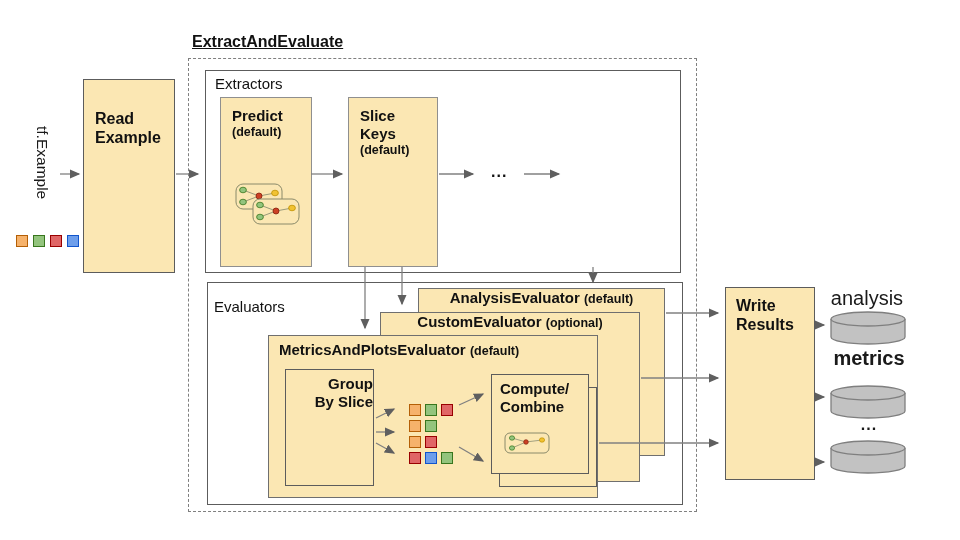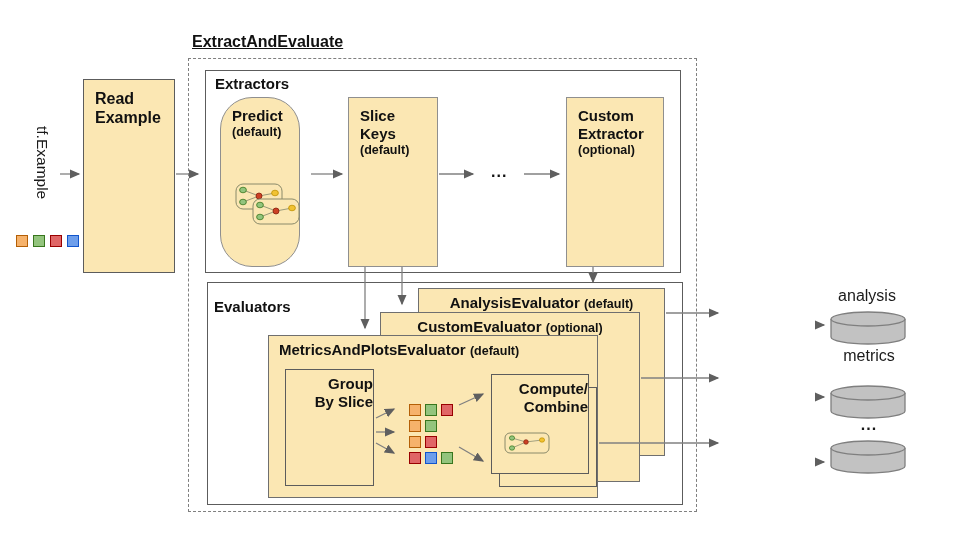--- a/index.html
+++ b/index.html
@@ -10,62 +10,62 @@
   .abs{position:absolute;}
   
   .tanbox{background:#FBE7B3;border:1.3px solid #8f8f8f;box-sizing:border-box;}
   .darkborder{border:1.3px solid #5c5c5c;}
   
   .container{border:1.6px solid #5c5c5c;background:transparent;box-sizing:border-box;}
   .dashedbox{border:1.6px dashed #7f7f7f;box-sizing:border-box;}
   .box-title{font-weight:bold;font-size:15px;line-height:1.2;padding:9px 0 0 11px;}
   .box-title .line{display:block;}
   .qualifier{display:block;font-weight:bold;font-size:12.5px;line-height:1.25;}
-  .section-label{font-weight:bold;font-size:15px;}
+  .section-label{font-weight:normal;font-size:15px;}
   .diagram-title{font-weight:bold;font-size:16px;}
   .ev-title{font-size:15px;font-weight:bold;white-space:nowrap;}
   .ev-title .ev-qual{font-size:12.5px;font-weight:bold;}
-  .ev-center{text-align:center;padding-top:5px;}
+  .ev-center{text-align:center;}
   .ev-left{padding:5px 0 0 10px;}
   .rot-label{writing-mode:vertical-rl;font-size:15.5px;color:#1a1a1a;}
   .sq-row{display:flex;}
   .sq{width:12px;height:12px;box-sizing:border-box;border:1.4px solid;display:inline-block;}
-  .out-label{font-size:16px;color:#1a1a1a;text-align:center;width:76px;}
+  .out-label{font-size:20px;color:#1a1a1a;text-align:center;width:76px;}
   .dots{font-weight:bold;font-size:16px;letter-spacing:1px;}
   svg{display:block;}
   #arrow-overlay{position:absolute;left:0;top:0;pointer-events:none;}
 </style>
 </head>
 <body>
 
 <div id="canvas">
 
   <div class="abs rot-label" style="left:33px;top:126px;height:100px;">tf.Example</div>
   <div class="abs sq-row" style="left:16px;top:235px;gap:5px;">
       <span class="sq" style="background: rgb(246, 178, 107); border-color: rgb(180, 95, 6);"></span>
       <span class="sq" style="background: rgb(147, 196, 125); border-color: rgb(56, 118, 29);"></span>
       <span class="sq" style="background: rgb(224, 102, 102); border-color: rgb(153, 0, 0);"></span>
       <span class="sq" style="background: rgb(109, 158, 235); border-color: rgb(17, 85, 204);"></span>
     </div>
 
   <div class="abs tanbox darkborder" style="left:83px;top:79px;width:92px;height:194px;">
-    <div class="box-title" style="font-size:16px;">
+    <div class="box-title" style="font-size:16px;margin-top:20px;">
       <span class="line">Read</span>
       <span class="line">Example</span>
     </div>
   </div>
 
   <div class="abs diagram-title" style="left:192px;top:33px;text-decoration:underline;">ExtractAndEvaluate</div>
   <div class="abs dashedbox" style="left:188px;top:58px;width:509px;height:454px;"></div>
 
   <div class="abs container" style="left:205px;top:70px;width:476px;height:203px;">
     <div class="section-label" style="position:absolute;left:9px;top:4px;">Extractors</div>
   </div>
 
-  <div class="abs tanbox" style="left:220px;top:97px;width:80px;height:170px;border-radius:32px;">
+  <div class="abs tanbox" style="left:220px;top:97px;width:92px;height:170px;">
     <div class="box-title">
       <span class="line">Predict</span>
       <span class="qualifier">(default)</span>
     </div>
     <svg class="abs" style="left:12px;top:83px;" width="68" height="46" viewBox="0 0 68 46">
       <g stroke="#8a8a6a" fill="none" stroke-width="1">
         <rect x="3" y="3" width="46" height="25" rx="7" fill="#FBE7B3"></rect>
       </g>
       <g stroke="#9a9a7a" stroke-width="1">
         <line x1="10" y1="9" x2="26" y2="15"></line>
@@ -92,27 +92,20 @@
   <div class="abs tanbox" style="left:348px;top:97px;width:90px;height:170px;">
     <div class="box-title">
       <span class="line">Slice</span>
       <span class="line">Keys</span>
       <span class="qualifier">(default)</span>
     </div>
   </div>
 
   <div class="abs dots" style="left:491px;top:163px;">...</div>
 
-  <div class="abs tanbox" style="left:566px;top:97px;width:98px;height:170px;">
-    <div class="box-title">
-      <span class="line">Custom</span>
-      <span class="line">Extractor</span>
-      <span class="qualifier">(optional)</span>
-    </div>
-  </div>
 
   <div class="abs container" style="left:207px;top:282px;width:476px;height:223px;">
     <div class="section-label" style="position:absolute;left:6px;top:3px;margin-top:12px;">Evaluators</div>
   </div>
 
   <div class="abs tanbox" style="left:418px;top:288px;width:247px;height:168px;border-color:#6f6f6f;">
     <div class="ev-title ev-center">
       <span>AnalysisEvaluator</span>
       <span class="ev-qual">(default)</span>
     </div>
@@ -154,47 +147,53 @@
         </div>
       <div class="sq-row" style="position:absolute;left:0;top:48px;gap:4px;">
           <span class="sq" style="background: rgb(224, 102, 102); border-color: rgb(153, 0, 0);"></span>
           <span class="sq" style="background: rgb(109, 158, 235); border-color: rgb(17, 85, 204);"></span>
           <span class="sq" style="background: rgb(147, 196, 125); border-color: rgb(56, 118, 29);"></span>
         </div>
     </div>
 
     <div class="abs darkborder" style="left:230px;top:51px;width:98px;height:100px;background:#FBE7B3;box-sizing:border-box;"></div>
     <div class="abs darkborder" style="left:222px;top:38px;width:98px;height:100px;background:#FBE7B3;box-sizing:border-box;">
-      <div class="box-title" style="padding:5px 0 0 8px;text-align:right;">
+      <div class="box-title" style="padding:5px 0 0 8px;">
         <span class="line">Compute/</span>
         <span class="line">Combine</span>
       </div>
       <svg class="abs" style="left:12px;top:57px;" width="46" height="22" viewBox="0 0 46 22">
         <rect x="1" y="1" width="44" height="20" rx="5" fill="#FBE7B3" stroke="#8a8a6a" stroke-width="1"></rect>
         <g stroke="#9a9a7a" stroke-width="0.9">
           <line x1="8" y1="6" x2="22" y2="10"></line>
             <line x1="8" y1="16" x2="22" y2="10"></line>
             <line x1="22" y1="10" x2="38" y2="8"></line>
         </g>
         <ellipse cx="8" cy="6" rx="2.6" ry="2.2" fill="#93C47D" stroke="#38761D" stroke-width="0.7"></ellipse>
         <ellipse cx="8" cy="16" rx="2.6" ry="2.2" fill="#93C47D" stroke="#38761D" stroke-width="0.7"></ellipse>
         <circle cx="22" cy="10" r="2.3" fill="#CC4125" stroke="#85200C" stroke-width="0.7"></circle>
         <ellipse cx="38" cy="8" rx="2.6" ry="2.2" fill="#F1C232" stroke="#BF9000" stroke-width="0.7"></ellipse>
       </svg>
     </div>
   </div>
 
+  <div class="abs tanbox darkborder" style="left:725px;top:287px;width:90px;height:193px;">
+    <div class="box-title" style="font-size:16px;padding:8px 0 0 10px;">
+      <span class="line">Write</span>
+      <span class="line">Results</span>
+    </div>
+  </div>
 
   <div class="abs out-label" style="left:829px;top:287px;">analysis</div>
   <svg class="abs" style="left:829px;top:310px;" width="78" height="36" viewBox="0 0 78 36">
     <path d="M2,9 v18 a37,7 0 0 0 74,0 v-18" fill="#C2C2C2" stroke="#7F7F7F" stroke-width="1.3"></path>
     <ellipse cx="39" cy="9" rx="37" ry="7" fill="#C2C2C2" stroke="#7F7F7F" stroke-width="1.3"></ellipse>
   </svg>
 
-  <div class="abs out-label" style="left:831px;top:347px;">metrics</div>
+  <div class="abs out-label" style="left:831px;top:347px;font-weight:bold;">metrics</div>
   <svg class="abs" style="left:829px;top:384px;" width="78" height="36" viewBox="0 0 78 36">
     <path d="M2,9 v18 a37,7 0 0 0 74,0 v-18" fill="#C2C2C2" stroke="#7F7F7F" stroke-width="1.3"></path>
     <ellipse cx="39" cy="9" rx="37" ry="7" fill="#C2C2C2" stroke="#7F7F7F" stroke-width="1.3"></ellipse>
   </svg>
 
   <div class="abs out-label dots" style="left:831px;top:416px;">...</div>
   <svg class="abs" style="left:829px;top:439px;" width="78" height="36" viewBox="0 0 78 36">
     <path d="M2,9 v18 a37,7 0 0 0 74,0 v-18" fill="#C2C2C2" stroke="#7F7F7F" stroke-width="1.3"></path>
     <ellipse cx="39" cy="9" rx="37" ry="7" fill="#C2C2C2" stroke="#7F7F7F" stroke-width="1.3"></ellipse>
   </svg>

